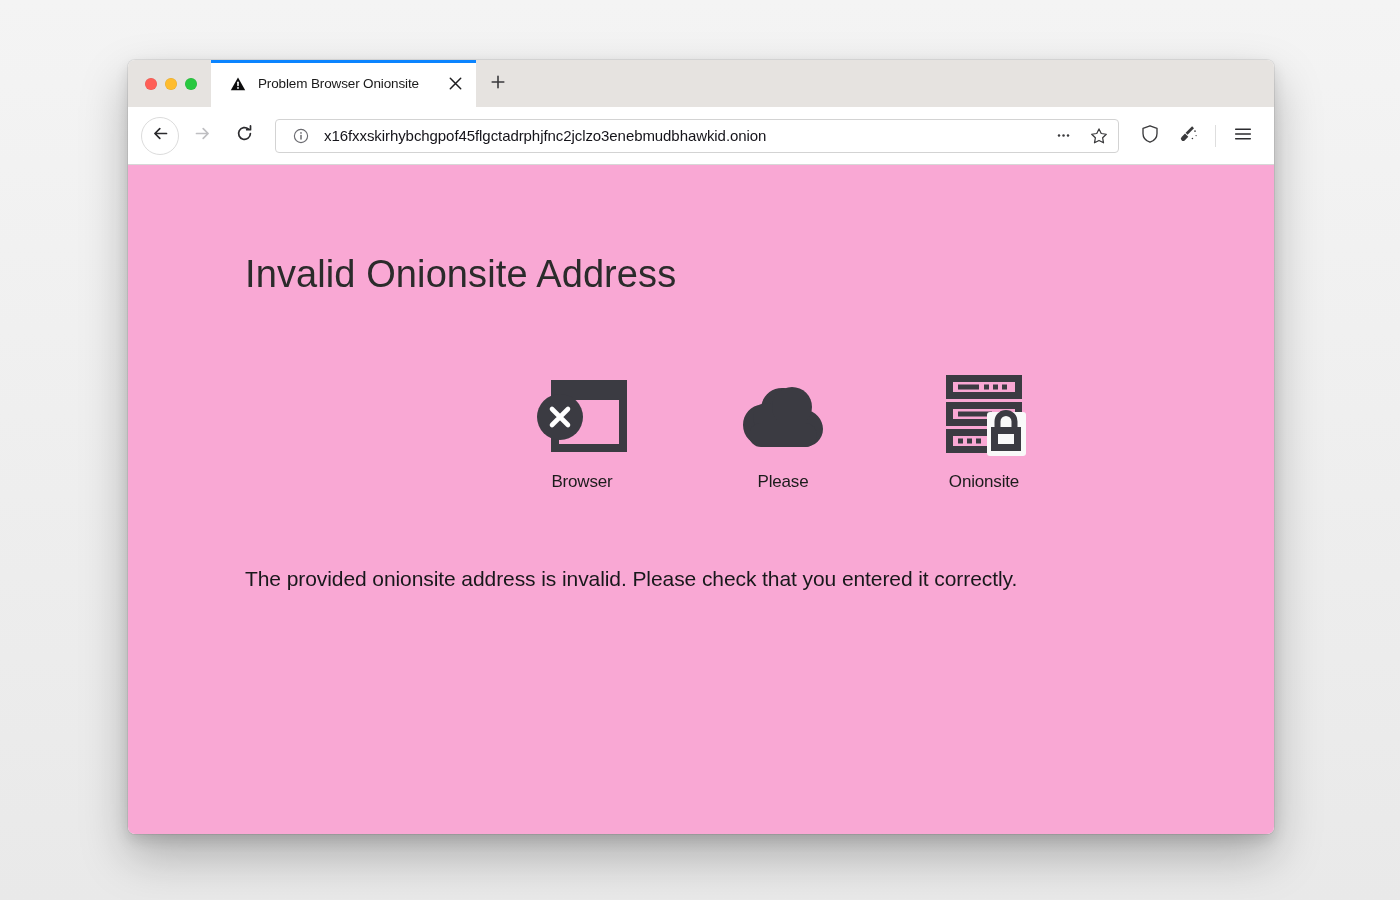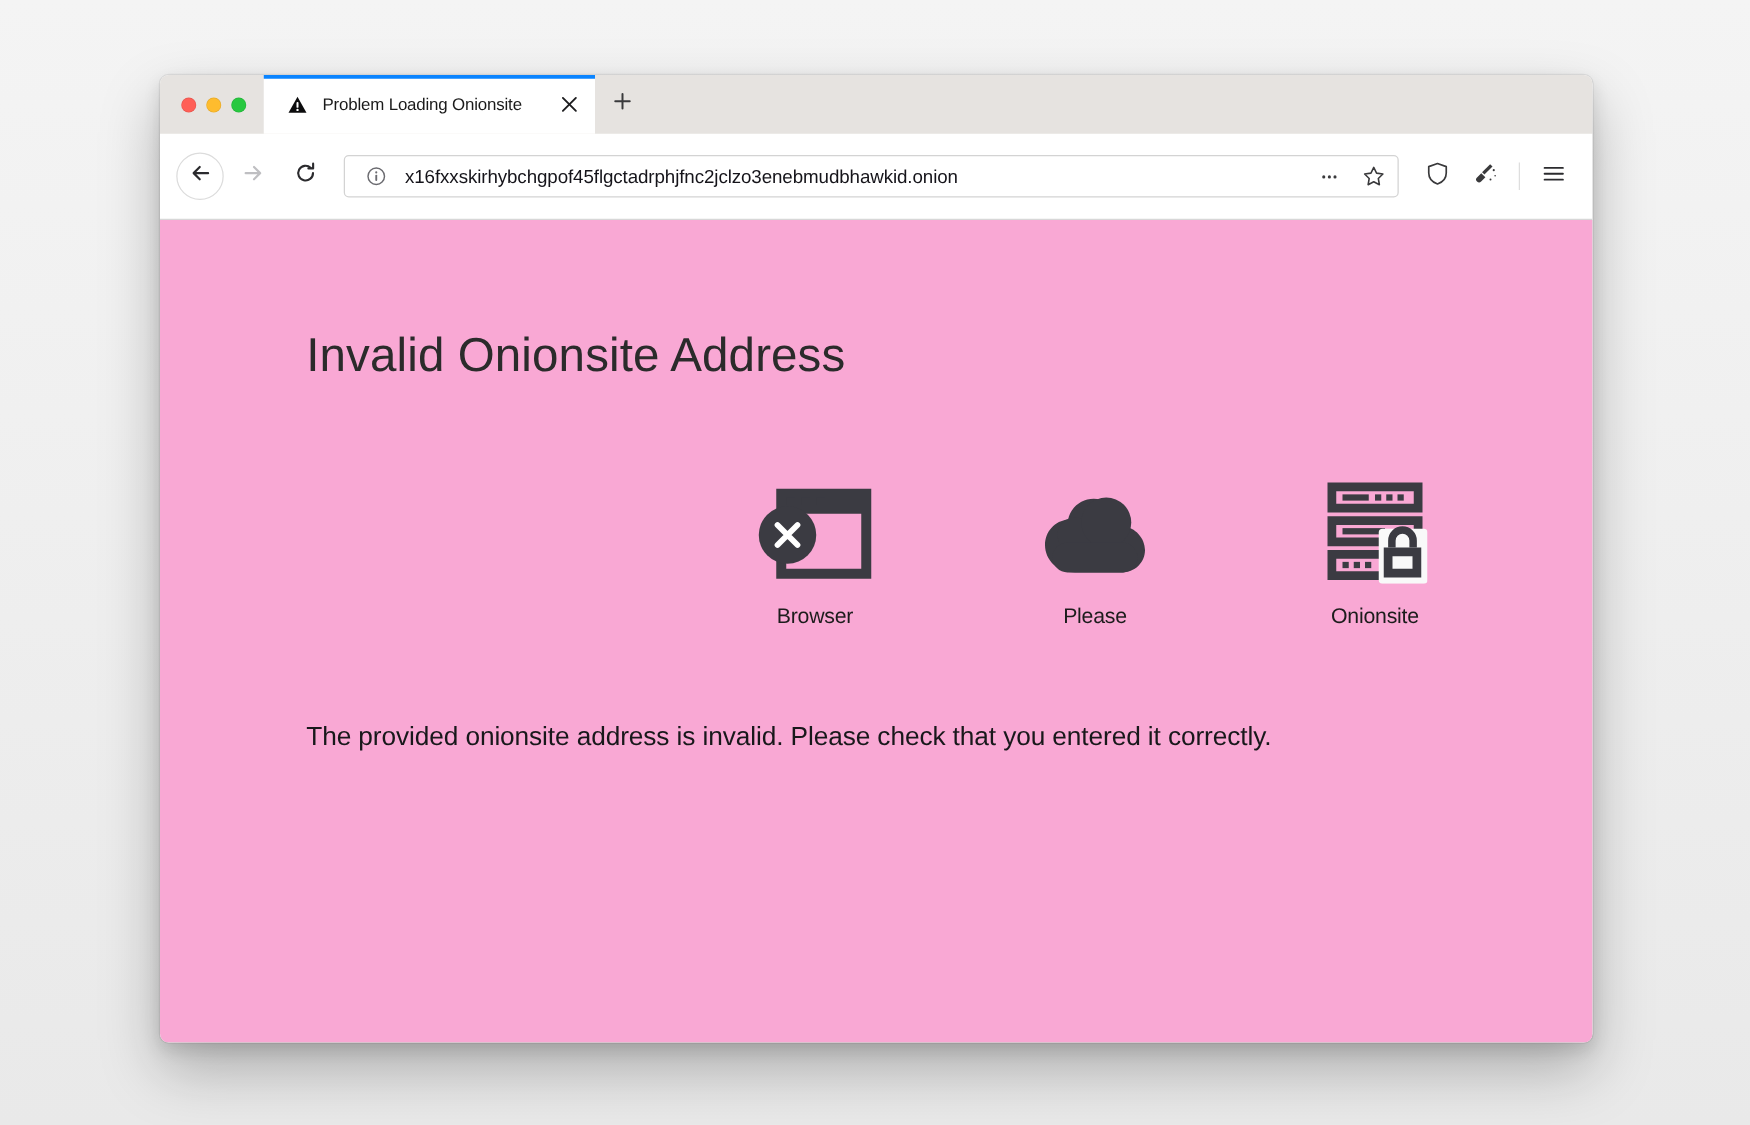--- a/index.html
+++ b/index.html
@@ -116,21 +116,21 @@
     width: 44px;
     height: 47px;
     display: flex;
     align-items: center;
     justify-content: center;
     flex: 0 0 auto;
   }
 
   
   .toolbar {
-    height: 69px;
+    height: 58px;
     background: #ffffff;
     border-bottom: 1px solid #d7d7d7;
     display: flex;
     align-items: center;
     padding: 0 14px 0 13px;
     gap: 4px;
     flex: 0 0 auto;
   }
 
   .navbtn {
@@ -208,22 +208,22 @@
     font-size: 38px;
     font-weight: 300;
     color: #2b2b2b;
     letter-spacing: 0.1px;
     margin-bottom: 76px;
   }
 
   
   .diagram {
     display: flex;
-    justify-content: flex-end;
-    gap: 114px;
+    justify-content: center;
+    gap: 91px;
     padding-left: 166px;
     margin-bottom: 72px;
   }
   .diag-node {
     display: flex;
     flex-direction: column;
     align-items: center;
     gap: 16px;
     width: 110px;
   }
@@ -265,21 +265,21 @@
       </div>
 
       <div class="tab">
         <span class="tab-favicon">
           <svg width="16" height="16" viewBox="0 0 16 16" aria-hidden="true">
             <path d="M8 1.4 L15.2 14.2 H0.8 Z" fill="#0c0c0d"></path>
             <rect x="7.2" y="5.6" width="1.6" height="4.6" rx="0.7" fill="#ffffff"></rect>
             <circle cx="8" cy="11.9" r="0.95" fill="#ffffff"></circle>
           </svg>
         </span>
-        <span class="tab-title">Problem Loading Onionsite</span>
+        <span class="tab-title">Problem Browser Onionsite</span>
         <span class="tab-close">
           <svg width="13" height="13" viewBox="0 0 13 13" aria-hidden="true">
             <path d="M1.3 1.3 L11.7 11.7 M11.7 1.3 L1.3 11.7" stroke="#1d1d1f" stroke-width="1.5" stroke-linecap="round"></path>
           </svg>
         </span>
       </div>
 
       <div class="newtab">
         <span>
           <svg width="16" height="16" viewBox="0 0 16 16" aria-hidden="true">

